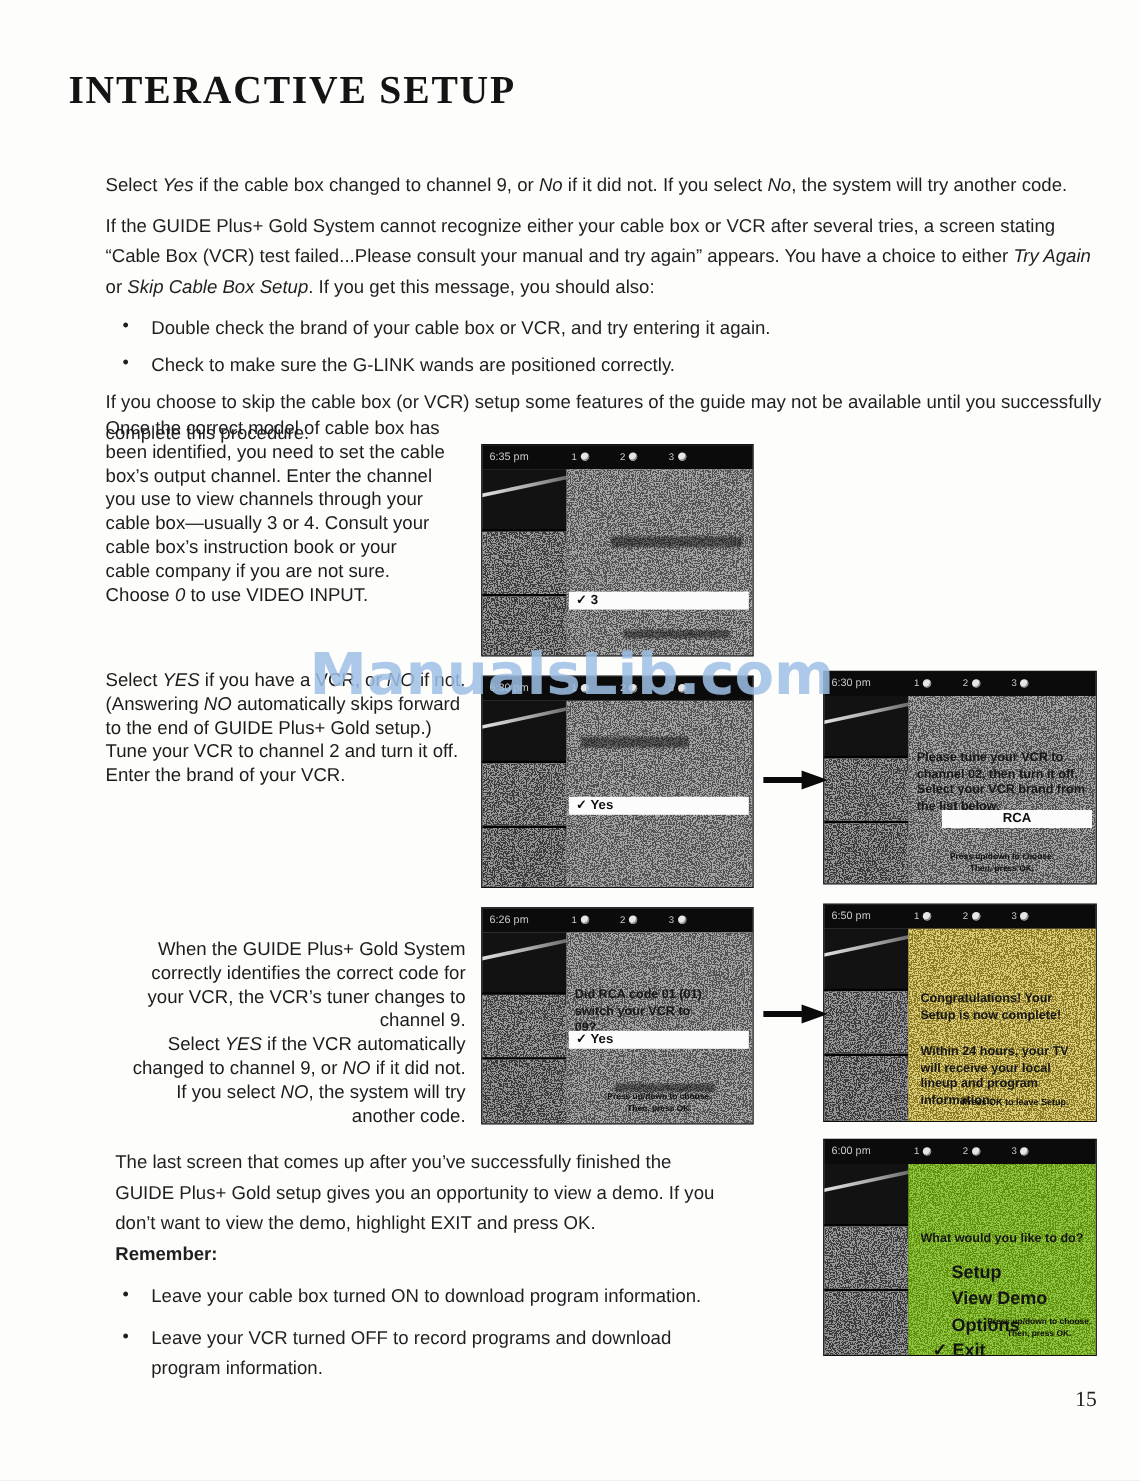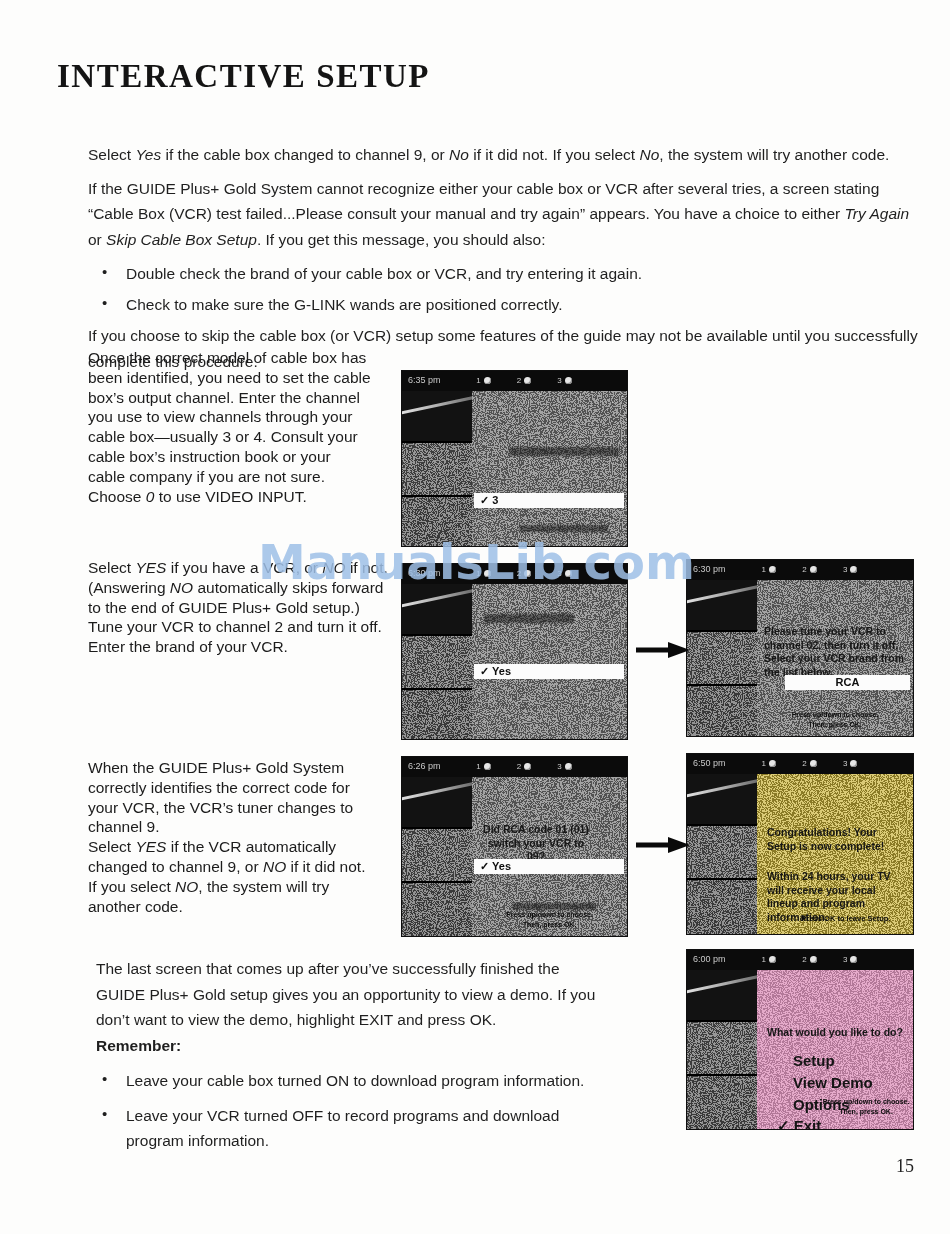--- a/index.html
+++ b/index.html
@@ -11,21 +11,21 @@
          font-size:33px;letter-spacing:1.5px;color:#141414;}
   .intro{position:absolute;left:88px;top:142px;width:836px;font-size:15.5px;line-height:1.66;}
   .intro p{margin:0 0 8px 0;white-space:pre-line;}
   .bullets{margin:2px 0 6px 0;}
   .blt{position:relative;padding-left:38px;margin:5px 0;white-space:pre-line;}
   .blt::before{content:"\2022";position:absolute;left:14px;top:-1px;font-size:15px;}
   .coltext{position:absolute;left:88px;width:300px;font-size:15.5px;line-height:1.28;
            white-space:pre-line;color:#1c1c1c;}
   .col-a{top:348px;}
   .col-b{top:558px;}
-  .col-c{top:758px;}
+  .col-c{top:782px;text-align:right;}
   .bottom{position:absolute;left:96px;top:956px;width:586px;font-size:15.5px;line-height:1.66;}
   .bottom p{margin:0;white-space:pre-line;}
   .remember{font-weight:bold;margin-top:12px;}
   .bottom .blt{padding-left:30px;margin:9px 0;}
   .bottom .blt::before{left:6px;}
   .pagenum{position:absolute;left:896px;top:1156px;font-family:"Liberation Serif",serif;
            font-size:18px;color:#222;}
   .watermark{position:absolute;left:258px;top:534px;z-index:40;font-family:"DejaVu Sans",sans-serif;
              font-weight:bold;font-size:48px;letter-spacing:0px;color:#9fc0e7;opacity:.85;
              pointer-events:none;}
@@ -71,30 +71,30 @@
   .s1 .selrow{top:102px;}
   .s1 .sm-a{top:56px;left:24%;right:5%;}
   .s1 .sm-b{top:134px;left:30%;right:12%;height:7px;}
   .s2{left:401px;top:563px;width:227px;height:177px;}
   .s2 .selrow{top:80px;}
   .s2 .sm-a{top:30px;left:8%;right:34%;}
   .s3{left:686px;top:559px;width:228px;height:178px;}
   .s3 .msg{top:45px;left:7px;right:8px;}
   .s3 .selrow{top:95px;left:28px;text-align:center;padding-left:0;}
   .s4{left:401px;top:756px;width:227px;height:181px;}
-  .s4 .msg{top:46px;left:7px;right:34px;text-align:center;}
+  .s4 .msg{top:46px;left:7px;right:34px;}
   .s4 .selrow{top:82px;}
   .s4 .sm-b{bottom:26px;left:26%;right:20%;height:7px;}
   .s5{left:686px;top:753px;width:228px;height:182px;}
   .s5 .content{background:#fde047;}
   .s5 .msg{top:52px;left:10px;right:16px;}
   .s5 .msg2{top:96px;left:10px;right:16px;}
   .s5 .foot{bottom:10px;left:26px;right:4px;font-size:7.5px;}
   .s6{left:686px;top:949px;width:228px;height:181px;}
-  .s6 .content{background:#f9a8d4;}
+  .s6 .content{background:#84cc16;}
   .s6 .content > .noise{opacity:.28;}
   .s6 .msg{top:56px;left:10px;right:8px;}
   .s6 .menu{top:80px;left:36px;}
   .s6 .foot{bottom:12px;left:64px;right:2px;}
 </style>
 </head>
 <body>
 
 <svg width="0" height="0" style="position:absolute" aria-hidden="true">
   <defs>

